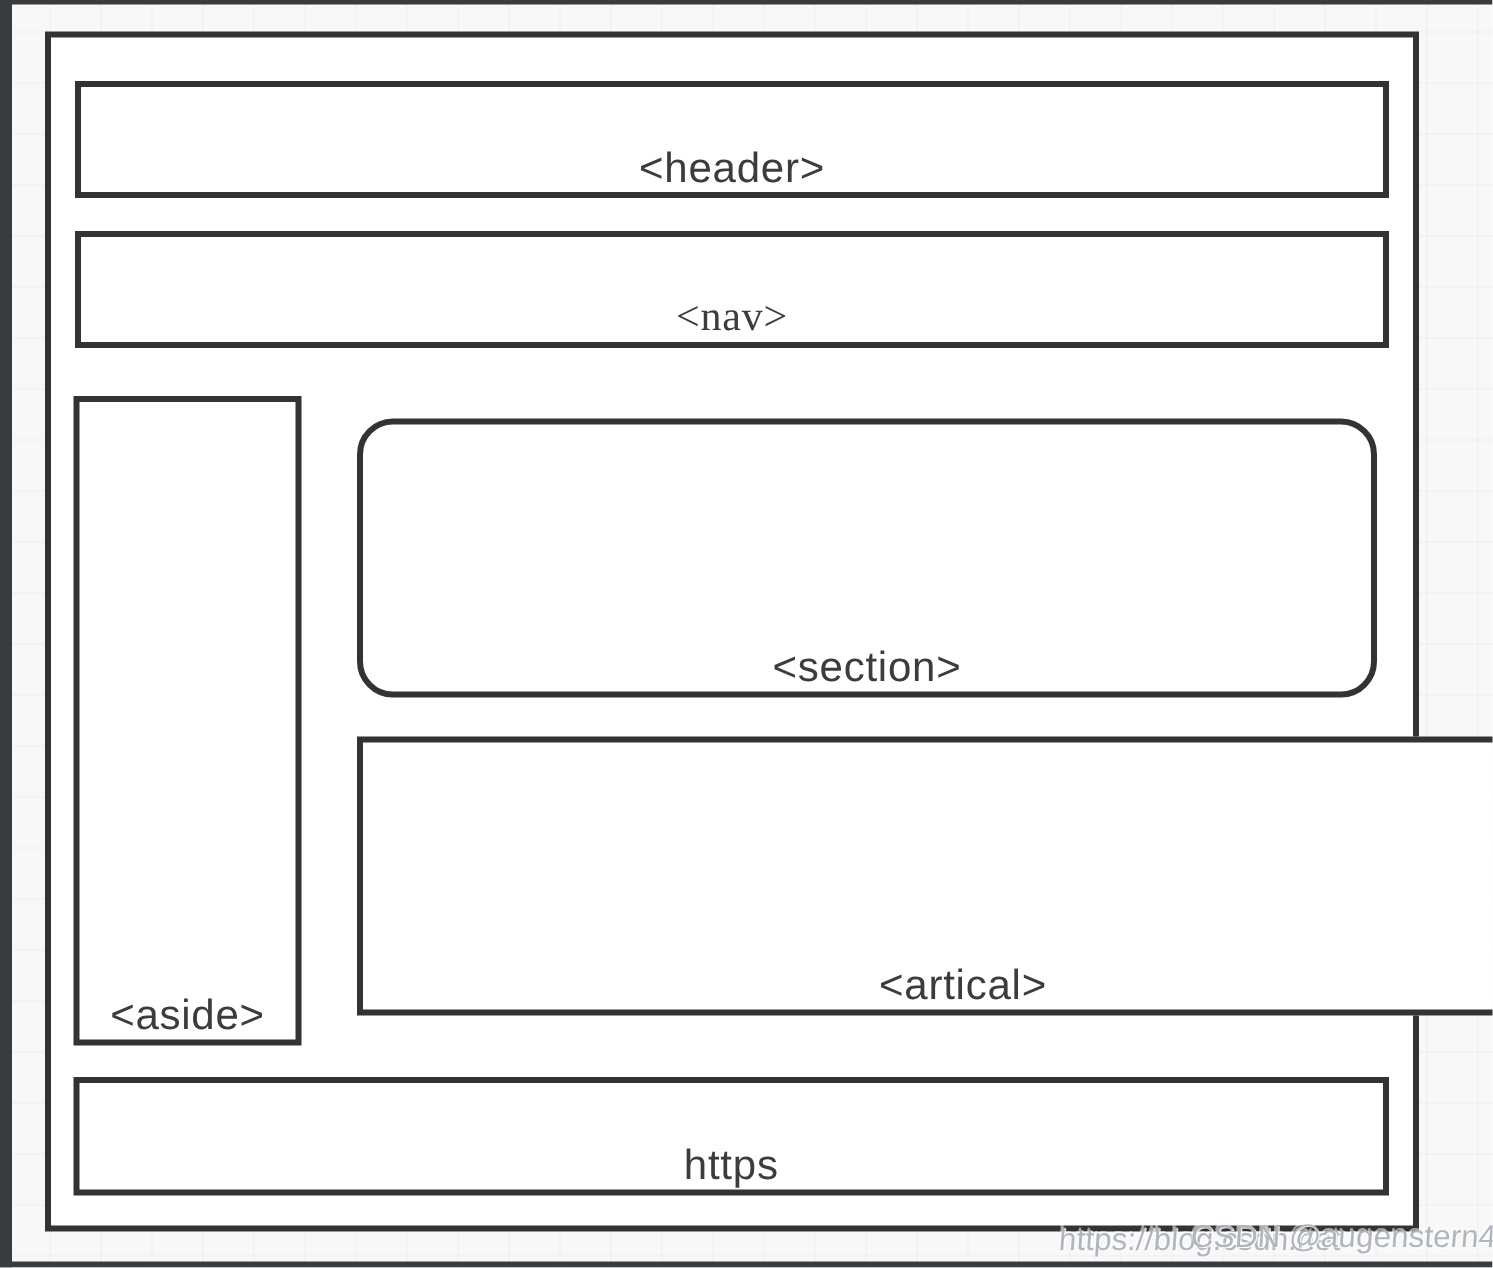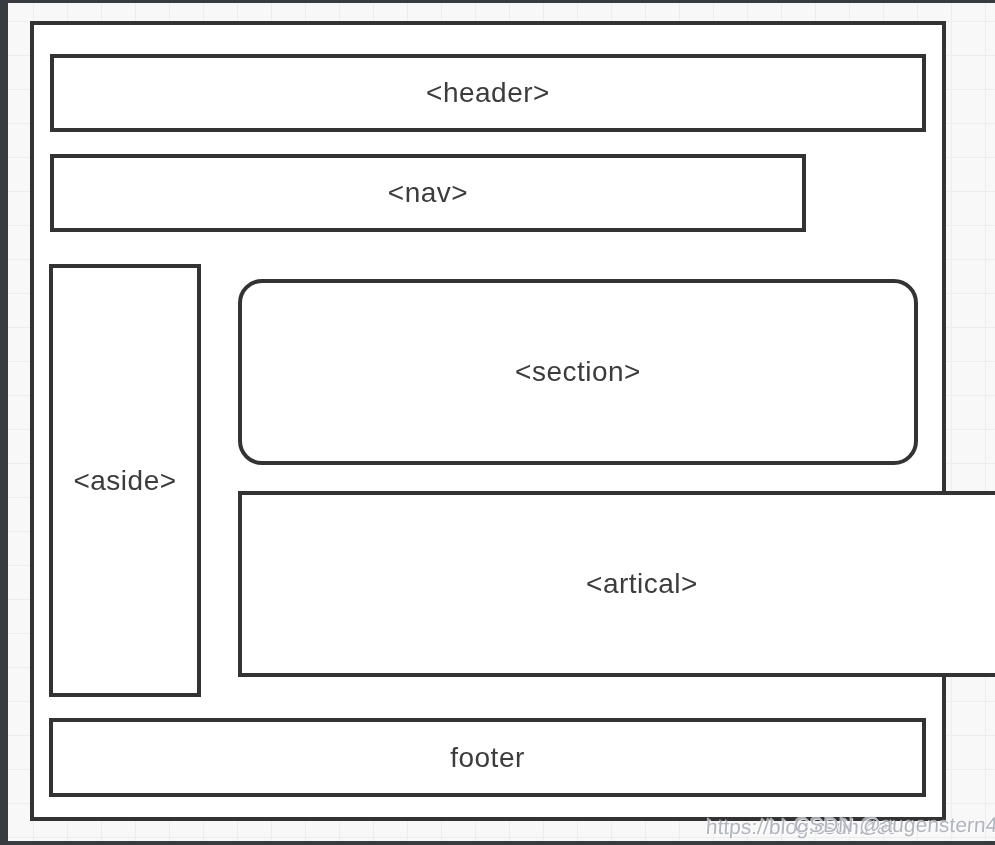--- a/index.html
+++ b/index.html
@@ -27,37 +27,37 @@
   .edge-left   { left: 0; top: 0; width: 8px; height: 845px; }
   .edge-top    { left: 0; top: 0; width: 995px; height: 3px; }
   .edge-bottom { left: 0; bottom: 0; width: 995px; height: 4px; }
 
   .box {
     position: absolute;
     box-sizing: border-box;
     border: 4px solid #333333;
     background: #ffffff;
     display: flex;
-    align-items: center;
+    align-items: flex-end;
     justify-content: center;
     z-index: 2;
   }
   .box .label {
     font-size: 28px;
     color: #3c3c3c;
     letter-spacing: 0.5px;
     white-space: nowrap;
   }
   .outer-frame {
     left: 30px; top: 21px;
     width: 916px; height: 800px;
     z-index: 1;
   }
   .box-header  { left: 50px;  top: 54px;  width: 876px; height: 78px;  }
-  .box-nav     { left: 50px;  top: 154px; width: 756px; height: 78px;  }
+  .box-nav     { left: 50px;  top: 154px; width: 876px; height: 78px; font-family: Liberation Serif, serif;  }
   .box-aside   { left: 49px;  top: 264px; width: 152px; height: 433px; }
   .box-section { left: 238px; top: 279px; width: 680px; height: 186px; border-radius: 24px; }
   .box-artical { left: 238px; top: 491px; width: 808px; height: 186px; }
   .box-footer  { left: 49px;  top: 718px; width: 877px; height: 79px;  }
 
   .watermark {
     position: absolute;
     left: 698px;
     top: 808px;
     width: 297px;
@@ -110,19 +110,19 @@
 
 <div class="box box-section">
   <span class="label">&lt;section&gt;</span>
 </div>
 
 <div class="box box-artical">
   <span class="label">&lt;artical&gt;</span>
 </div>
 
 <div class="box box-footer">
-  <span class="label">footer</span>
+  <span class="label">https</span>
 </div>
 
 <div class="watermark">
   <span class="wm-url">https://blog.csdn.net</span>
   <span class="wm-handle">CSDN @augenstern416</span>
 </div>
 
 </body></html>

